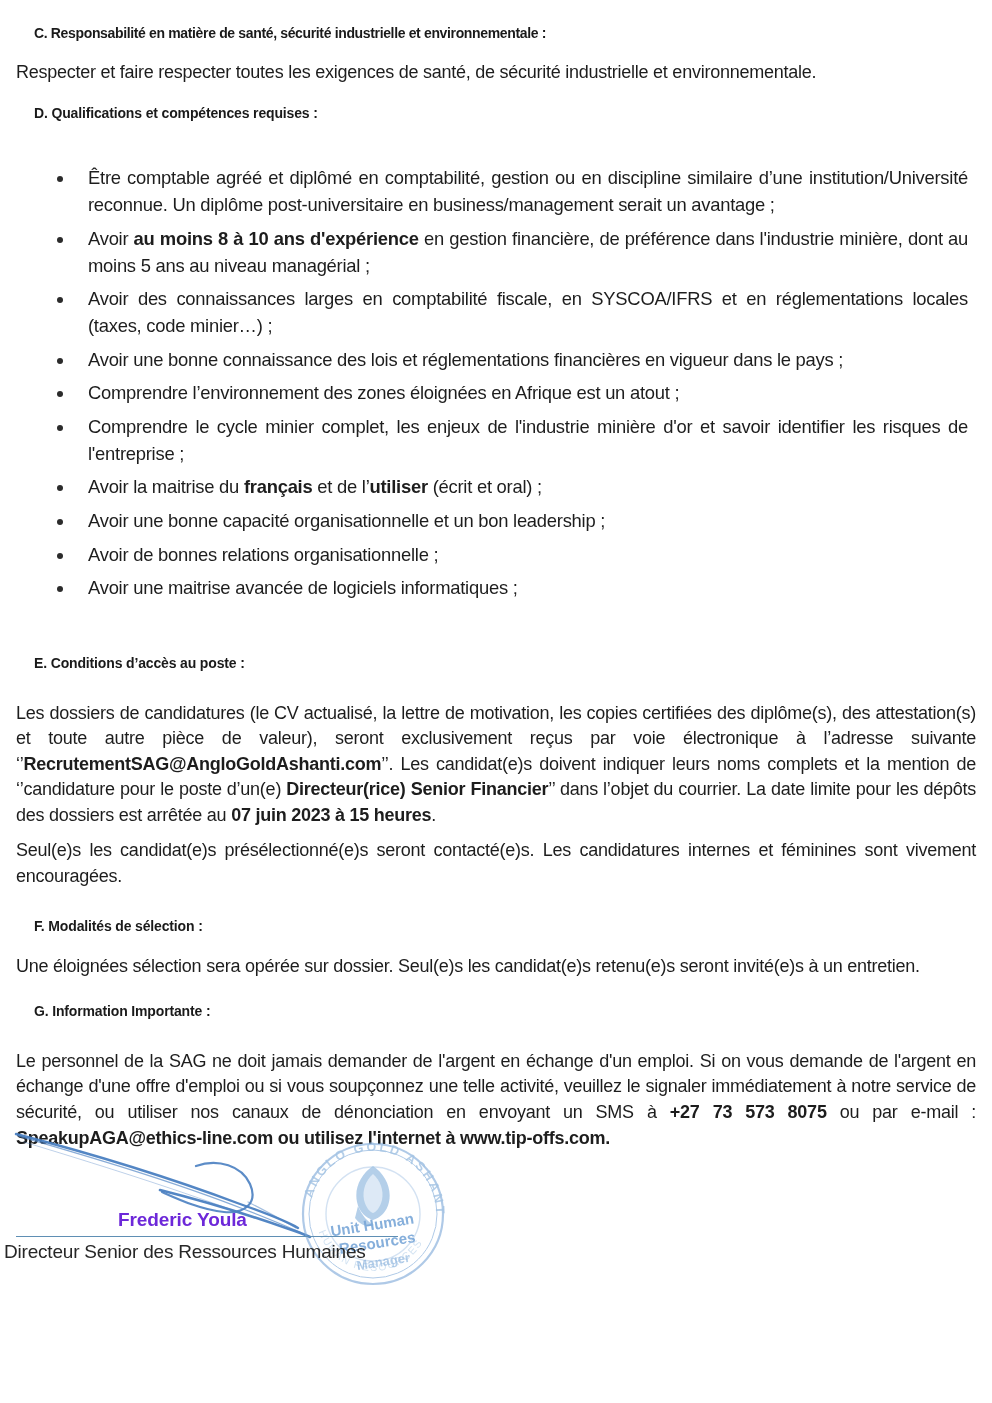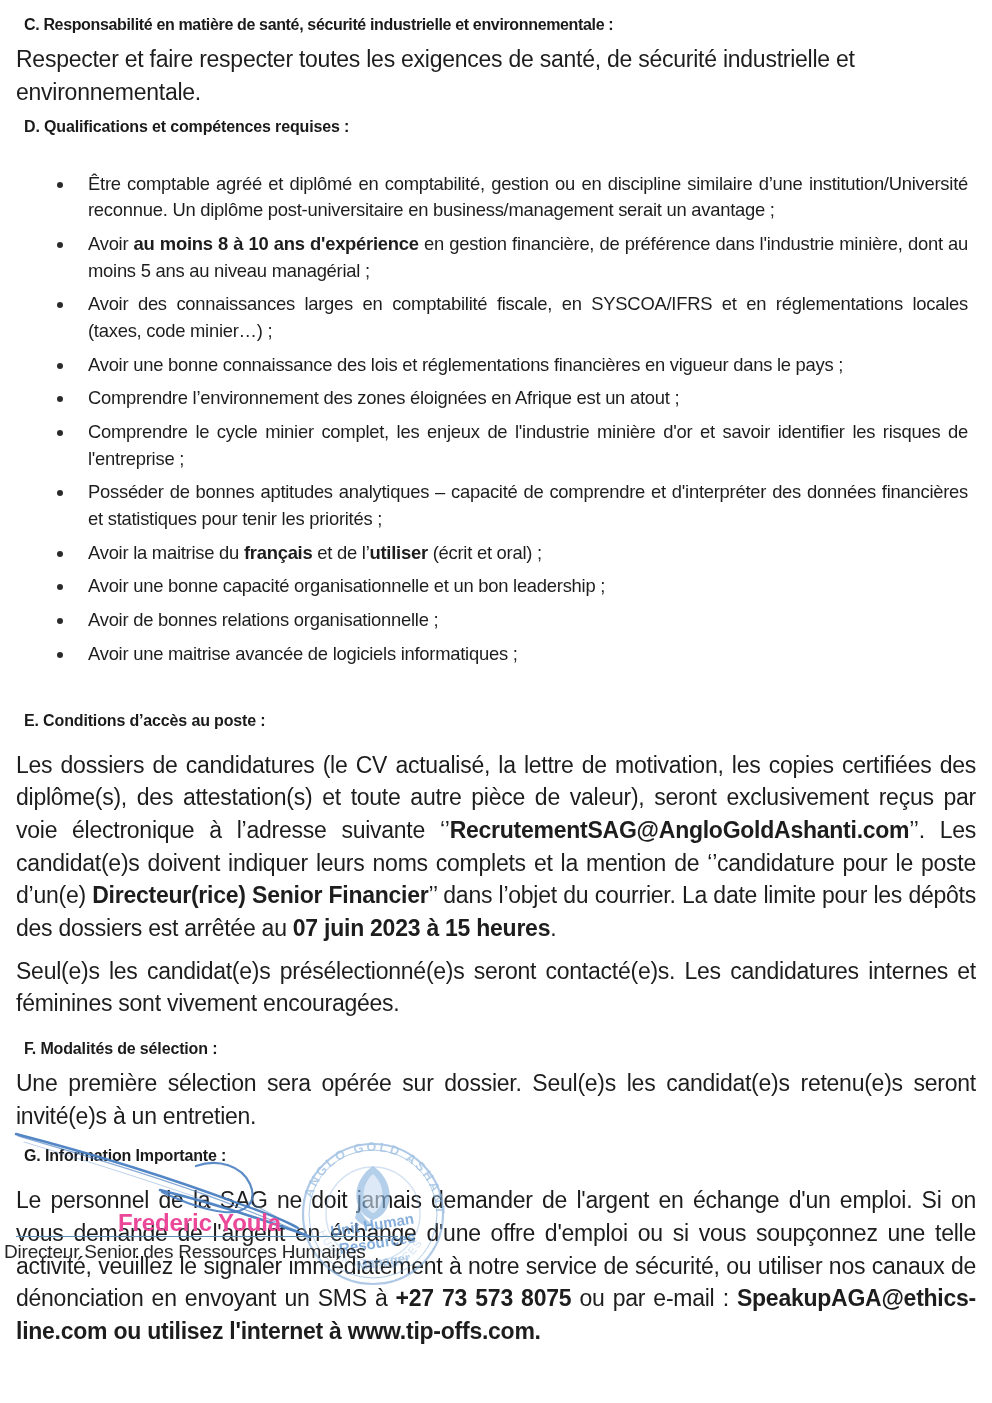--- a/index.html
+++ b/index.html
@@ -23,32 +23,32 @@
     box-sizing: border-box;
   }
   .content {
     position: absolute;
     left: 16px;
     top: 6px;
     width: 960px;
   }
 
   h2.section-heading {
-    font-size: 16px;
+    font-size: 14px;
     font-weight: bold;
-    margin: 8px;
+    margin: 18px;
     padding: 0;
     line-height: 1.32;
     letter-spacing: -0.15px;
     color: #1a1a1a;
   }
   h2.section-heading.tight { letter-spacing: -0.35px; }
 
   p.body-text {
-    font-size: 23px;
+    font-size: 18px;
     line-height: 1.42;
     margin: 0;
     padding: 0;
     text-align: justify;
     color: #1d1d1d;
     letter-spacing: -0.25px;
   }
   p.body-text.nojust { text-align: left; }
 
   .spacer-xs { height: 5px; }
@@ -100,24 +100,24 @@
   .stamp-svg {
     position: absolute;
     left: 288px;
     top: 4px;
     opacity: 0.82;
   }
   .sig-name {
     position: absolute;
     left: 118px;
     top: 1209px;
-    font-size: 24px;
+    font-size: 19px;
     font-weight: bold;
     letter-spacing: -0.1px;
-    color: #ec4899;
+    color: #6d28d9;
   }
   .sig-rule {
     position: absolute;
     left: 16px;
     top: 1236px;
     width: 382px;
     height: 1px;
     background: #5f8fb4;
   }
   .sig-title {
@@ -143,21 +143,20 @@
 
     <div class="spacer-m"></div>
 
     <ul class="req-list" id="req-list">
         <li><span>Être comptable agréé et diplômé en comptabilité, gestion ou en discipline similaire d’une institution/Université reconnue. Un diplôme post-universitaire en business/management serait un avantage ;</span></li>
         <li><span>Avoir </span><b>au moins 8 à 10 ans d'expérience</b><span> en gestion financière, de préférence dans l'industrie minière, dont au moins 5 ans au niveau managérial ;</span></li>
         <li><span>Avoir des connaissances larges en comptabilité fiscale, en SYSCOA/IFRS et en réglementations locales (taxes, code minier…) ;</span></li>
         <li><span>Avoir une bonne connaissance des lois et réglementations financières en vigueur dans le pays ;</span></li>
         <li><span>Comprendre l’environnement des zones éloignées en Afrique est un atout ;</span></li>
         <li><span>Comprendre le cycle minier complet, les enjeux de l'industrie minière d'or et savoir identifier les risques de l'entreprise ;</span></li>
-        <li><span>Posséder de bonnes aptitudes analytiques – capacité de comprendre et d'interpréter des données financières et statistiques pour tenir les priorités ;</span></li>
         <li><span>Avoir la maitrise du </span><b>français</b><span> et de l’</span><b>utiliser</b><span> (écrit et oral) ;</span></li>
         <li><span>Avoir une bonne capacité organisationnelle et un bon leadership ;</span></li>
         <li><span>Avoir de bonnes relations organisationnelle ;</span></li>
         <li><span>Avoir une maitrise avancée de logiciels informatiques ;</span></li>
       </ul>
 
     <div class="spacer-l"></div>
 
     <h2 class="section-heading">E. Conditions d’accès au poste :</h2>
 
@@ -166,21 +165,21 @@
     <p class="body-text" id="para-e1"><span>Les dossiers de candidatures (le CV actualisé, la lettre de motivation, les copies certifiées des diplôme(s), des attestation(s) et toute autre pièce de valeur), seront exclusivement reçus par voie électronique à l’adresse suivante ‘’</span><b>RecrutementSAG@AngloGoldAshanti.com</b><span>’’. Les candidat(e)s doivent indiquer leurs noms complets et la mention de ‘’candidature pour le poste d’un(e) </span><b>Directeur(rice) Senior Financier</b><span>’’ dans l’objet du courrier. La date limite pour les dépôts des dossiers est arrêtée au </span><b>07 juin 2023 à 15 heures</b><span>.</span></p>
 
     <div class="spacer-s"></div>
 
     <p class="body-text">Seul(e)s les candidat(e)s présélectionné(e)s seront contacté(e)s. Les candidatures internes et féminines sont vivement encouragées.</p>
 
     <div class="spacer-s"></div>
 
     <h2 class="section-heading">F. Modalités de sélection :</h2>
 
-    <p class="body-text">Une première sélection sera opérée sur dossier. Seul(e)s les candidat(e)s retenu(e)s seront invité(e)s à un entretien.</p>
+    <p class="body-text">Une éloignées sélection sera opérée sur dossier. Seul(e)s les candidat(e)s retenu(e)s seront invité(e)s à un entretien.</p>
 
     <div class="spacer-xs"></div>
 
     <h2 class="section-heading">G. Information Importante :</h2>
 
     <div class="spacer-s"></div>
 
     <p class="body-text" id="para-g"><span>Le personnel de la SAG ne doit jamais demander de l'argent en échange d'un emploi. Si on vous demande de l'argent en échange d'une offre d'emploi ou si vous soupçonnez une telle activité, veuillez le signaler immédiatement à notre service de sécurité, ou utiliser nos canaux de dénonciation en envoyant un SMS à </span><b>+27 73 573 8075</b><span> ou par e-mail : </span><b>SpeakupAGA@ethics-line.com ou utilisez l'internet à www.tip-offs.com.</b></p>
 
   </div>

